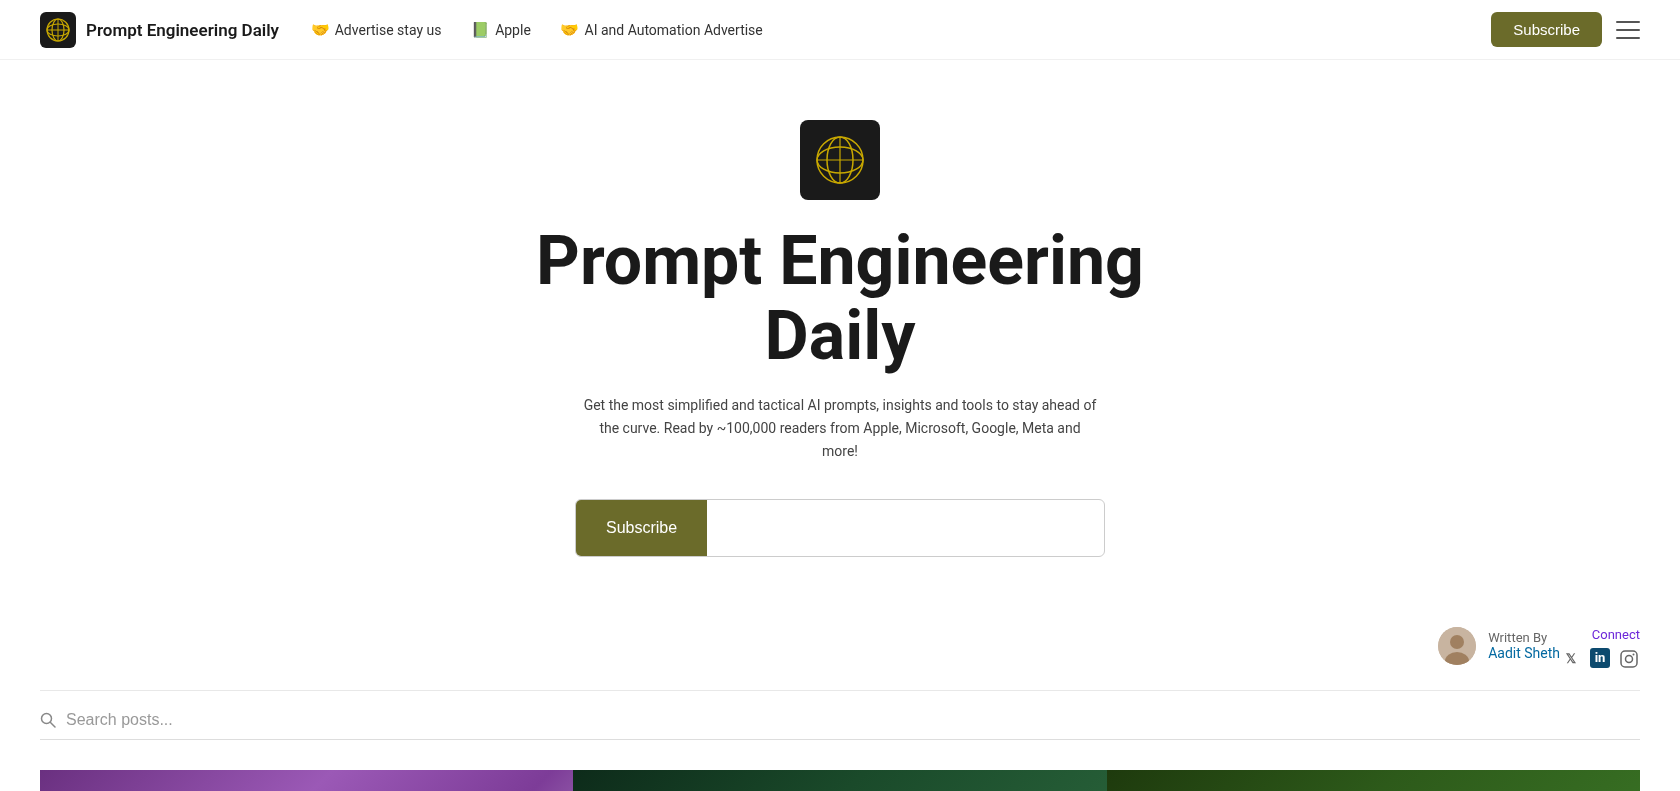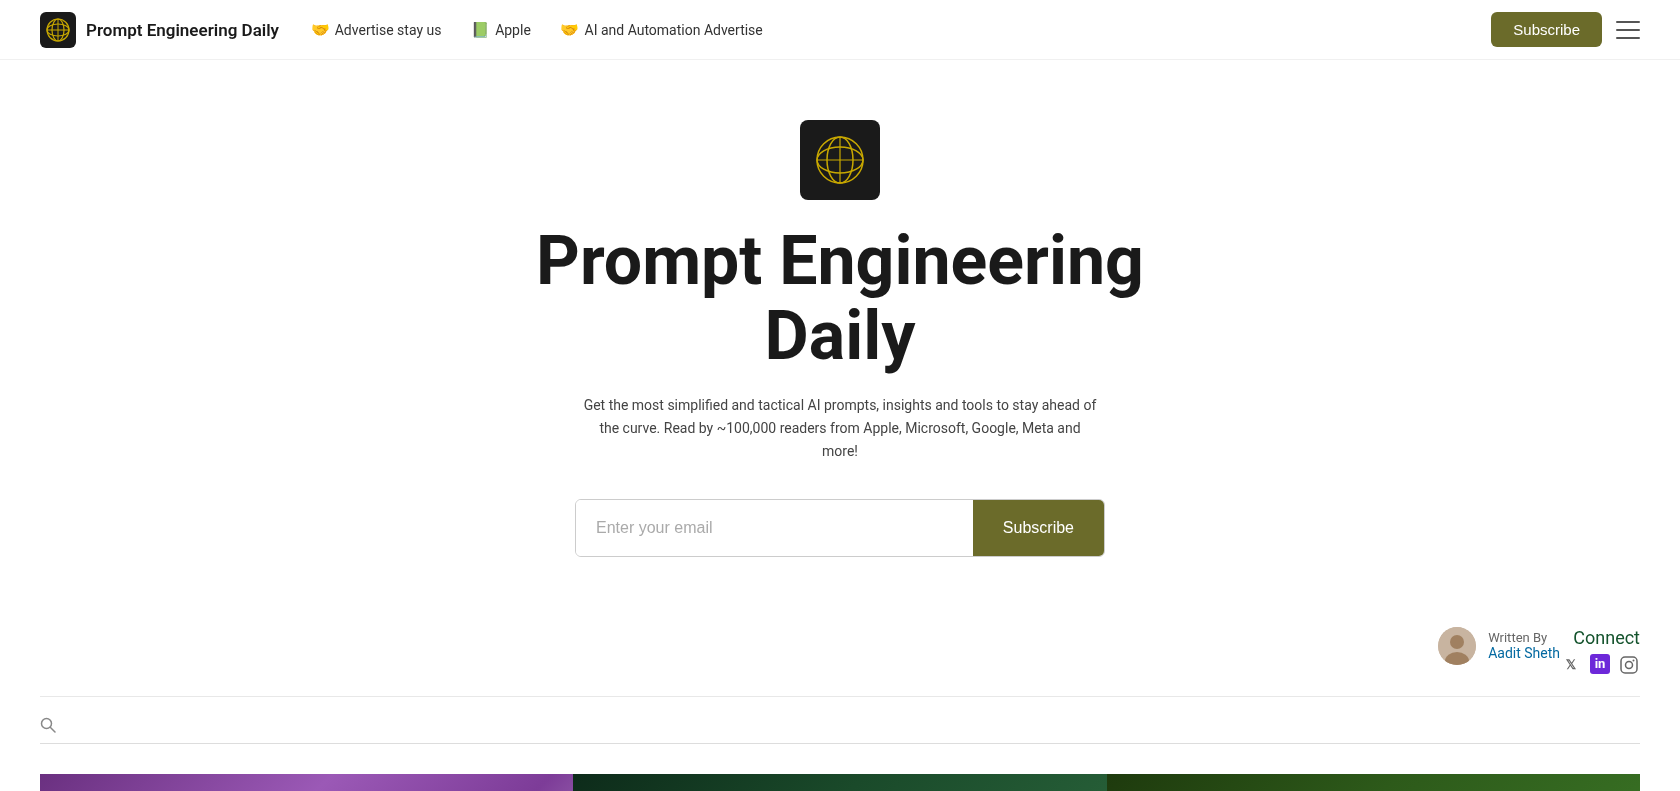--- a/index.html
+++ b/index.html
@@ -240,22 +240,22 @@
     }
 
     .connect-section {
       display: flex;
       flex-direction: column;
       align-items: flex-end;
       gap: 6px;
     }
 
     .connect-label {
-      font-size: 18px;
-      color: #14532d;
+      font-size: 13px;
+      color: #6d28d9;
     }
 
     .social-icons {
       display: flex;
       gap: 8px;
     }
 
     .social-icon {
       width: 22px;
       height: 22px;
@@ -387,21 +387,20 @@
       <ellipse cx="30" cy="30" rx="23" ry="13" stroke="#c8a800" stroke-width="1.5" fill="none"></ellipse>
       <line x1="7" y1="30" x2="53" y2="30" stroke="#c8a800" stroke-width="1.2"></line>
       <line x1="30" y1="7" x2="30" y2="53" stroke="#c8a800" stroke-width="1.2"></line>
     </svg>
   </div>
 
   <h1 class="hero-title">Prompt Engineering Daily</h1>
   <p class="hero-desc">Get the most simplified and tactical AI prompts, insights and tools to stay ahead of the curve. Read by ~100,000 readers from Apple, Microsoft, Google, Meta and more!</p>
 
   <div class="subscribe-form">
-    <input type="email" class="subscribe-form-input" placeholder="Enter your email" style="">
     <button>Subscribe</button>
   </div>
 </section>
 
 <div class="author-section">
   <div class="author-info">
     <div class="author-avatar">
       <svg viewBox="0 0 38 38" xmlns="http://www.w3.org/2000/svg">
         <circle cx="19" cy="19" r="19" fill="#c8b4a0"></circle>
         <circle cx="19" cy="15" r="7" fill="#a08060"></circle>
@@ -411,21 +410,21 @@
     <div class="author-text">
       <div class="written-by">Written By</div>
       <div class="author-name">Aadit Sheth</div>
     </div>
   </div>
 
   <div class="connect-section">
     <span class="connect-label">Connect</span>
     <div class="social-icons">
       <a class="social-icon" href="#" style="font-size:13px;font-weight:700;">𝕏</a>
-      <a class="social-icon" href="#" style="font-size:13px;font-weight:700;background:#6d28d9;color:#fff;border-radius:3px;width:20px;height:20px;display:flex;align-items:center;justify-content:center;">in</a>
+      <a class="social-icon" href="#" style="font-size:13px;font-weight:700;background:#0c4a6e;color:#fff;border-radius:3px;width:20px;height:20px;display:flex;align-items:center;justify-content:center;">in</a>
       <a class="social-icon" href="#">
         <svg width="18" height="18" viewBox="0 0 18 18" fill="none">
           <rect x="1" y="1" width="16" height="16" rx="4" stroke="#666" stroke-width="1.5"></rect>
           <circle cx="9" cy="9" r="3.5" stroke="#666" stroke-width="1.5"></circle>
           <circle cx="13.5" cy="4.5" r="1" fill="#666"></circle>
         </svg>
       </a>
     </div>
   </div>
 </div>
@@ -433,20 +432,21 @@
 <hr class="divider">
 
 <div class="search-section">
   <div class="search-container">
     <div class="search-icon-wrap">
       <svg width="16" height="16" viewBox="0 0 16 16" fill="none">
         <circle cx="6.5" cy="6.5" r="5" stroke="#888" stroke-width="1.5"></circle>
         <line x1="10.5" y1="10.5" x2="15" y2="15" stroke="#888" stroke-width="1.5" stroke-linecap="round"></line>
       </svg>
     </div>
+    <input type="text" class="search-input" placeholder="Search posts..." style="">
   </div>
 </div>
 
 <div class="posts-grid">
   <div class="post-card">
     <div class="post-thumb-purple" style="background: linear-gradient(135deg, #6a3080 0%, #9b59b6 40%, #7d3c98 70%, #c0a0d0 100%);"></div>
   </div>
   <div class="post-card">
     <div class="post-thumb-green" style="background: linear-gradient(135deg, #0d2b1a 0%, #1a4a2a 40%, #2d6a3f 100%);"></div>
   </div>

